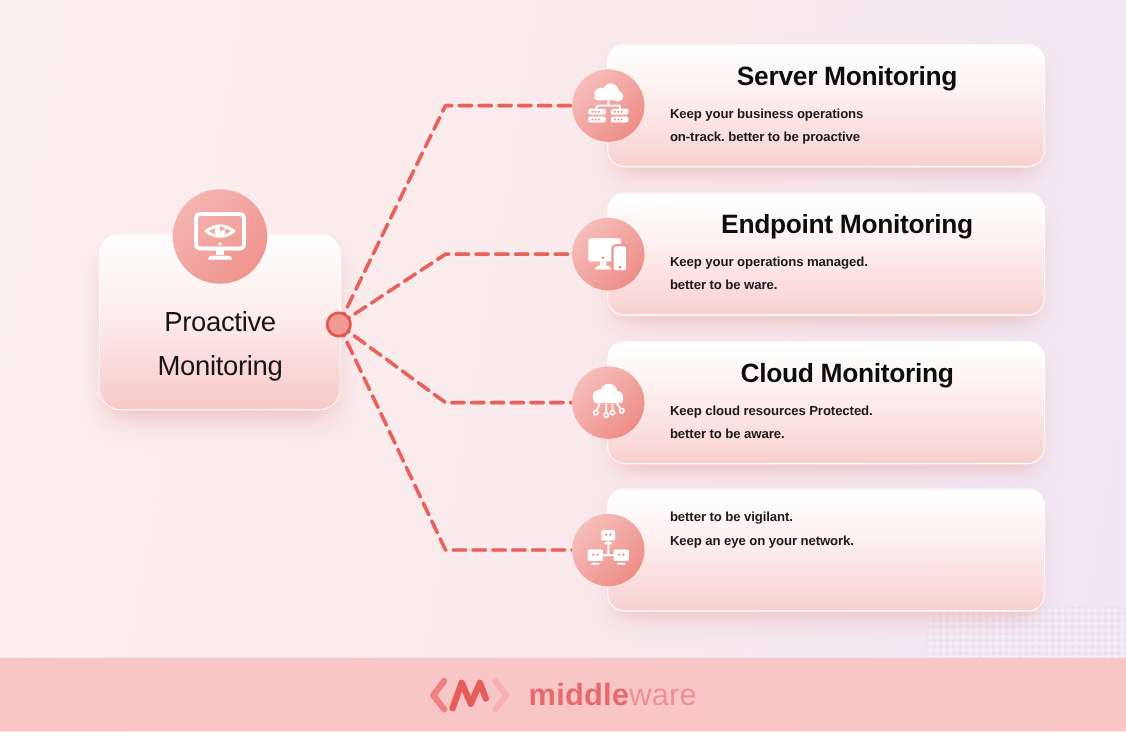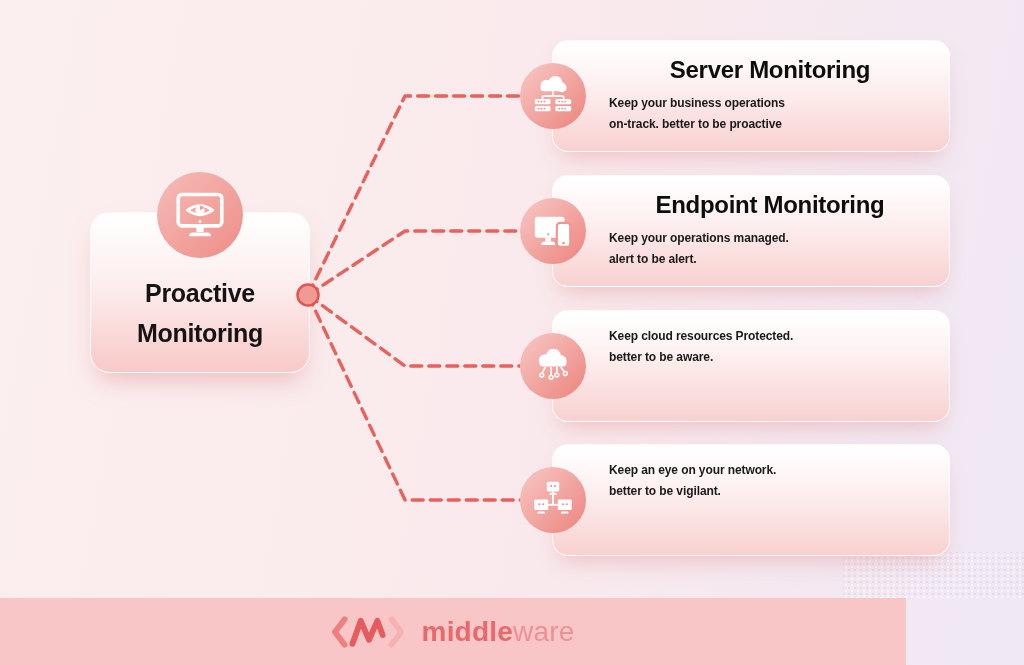--- a/index.html
+++ b/index.html
@@ -28,21 +28,21 @@
     border-radius: 20px;
     background: linear-gradient(180deg, #ffffff 0%, #fdeeee 45%, #f8c9c8 100%);
     border: 1px solid rgba(255,255,255,0.85);
     box-shadow: 0 14px 24px -8px rgba(225,135,140,0.5);
     z-index: 2;
     text-align: center;
     padding-top: 60px;
   }
   .root-title {
     font-size: 25px;
-    font-weight: 700;
+    font-weight: 400;
     color: #141414;
     line-height: 40px;
     letter-spacing: -0.3px;
   }
   .root-icon-circle {
     position: absolute;
     left: 157px; top: 172px;
     width: 86px; height: 86px;
     border-radius: 50%;
     background: linear-gradient(135deg, #f6bcb8 0%, #ee8d87 100%);
@@ -98,21 +98,21 @@
     background-size: 6px 6px, 6px 6px;
     background-position: 0 0, 3px 3px;
     opacity: 0.6;
     z-index: 1;
   }
 
   
   .footer-bar {
     position: absolute;
     left: 0; bottom: 0;
-    width: 906px; height: 67px;
+    width: 1024px; height: 67px;
     background: #f9c6c7;
     display: flex;
     align-items: center;
     justify-content: center;
     gap: 14px;
     z-index: 5;
   }
   .brand-text { font-size: 28px; letter-spacing: 0.2px; }
   .brand-bold { font-weight: 700; color: #e8696b; }
   .brand-light { font-weight: 400; color: #ef9093; }
@@ -186,34 +186,35 @@
         <circle cx="30.5" cy="37.2" r="0.95"></circle>
           <circle cx="33.5" cy="37.2" r="0.95"></circle>
           <circle cx="36.5" cy="37.2" r="0.95"></circle>
       </g>
     </svg>
   </div>
 
   <div class="branch-card" style="top:175px">
     <div class="branch-title">Endpoint Monitoring</div>
     <div class="branch-desc">Keep your operations managed.</div>
-    <div class="branch-desc">alert to be alert.</div>
+    <div class="branch-desc">better to be ware.</div>
   </div>
   <div class="branch-icon-circle" style="top:198px">
     <svg width="46" height="46" viewBox="0 0 48 48">
       <rect x="5" y="9" width="31" height="22" rx="2.5" fill="#ffffff"></rect>
       <circle cx="19" cy="27.5" r="1.2" fill="#f0968f"></circle>
       <rect x="16" y="31" width="6" height="4" fill="#ffffff"></rect>
       <path d="M11.5 38.5 Q12 35 15 35 H23 Q26 35 26.5 38.5 Z" fill="#ffffff"></path>
       <rect x="28" y="15.5" width="14" height="25" rx="3.5" fill="#ffffff" stroke="#f0968f" stroke-width="2.2"></rect>
       <circle cx="35" cy="36.5" r="1.4" fill="#f0968f"></circle>
     </svg>
   </div>
 
   <div class="branch-card" style="top:310px">
+    <div class="branch-title">Cloud Monitoring</div>
     <div class="branch-desc">Keep cloud resources Protected.</div>
     <div class="branch-desc">better to be aware.</div>
   </div>
   <div class="branch-icon-circle" style="top:333px">
     <svg width="46" height="46" viewBox="0 0 48 48">
       <g fill="#ffffff">
         <circle cx="15.5" cy="18" r="6.2"></circle>
         <circle cx="24.5" cy="14" r="8"></circle>
         <circle cx="32.5" cy="18.5" r="5.6"></circle>
         <rect x="10" y="17" width="28" height="7.5" rx="3.7"></rect>
@@ -227,22 +228,22 @@
       <g fill="none" stroke="#ffffff" stroke-width="1.6">
         <circle cx="12.3" cy="33.5" r="2"></circle>
         <circle cx="22" cy="35.8" r="2"></circle>
         <circle cx="28" cy="33.5" r="2"></circle>
         <circle cx="36.8" cy="31.8" r="2"></circle>
       </g>
     </svg>
   </div>
 
   <div class="branch-card" style="top:444px">
+    <div class="branch-desc">better to be vigilant.</div>
     <div class="branch-desc">Keep an eye on your network.</div>
-    <div class="branch-desc">better to be vigilant.</div>
   </div>
   <div class="branch-icon-circle" style="top:467px">
     <svg width="46" height="46" viewBox="0 0 48 48">
       <g stroke="#ffffff" stroke-width="2" fill="none">
         <path d="M24 15 V29"></path>
         <path d="M12 29 H36"></path>
       </g>
       <g fill="#ffffff">
         <rect x="17.5" y="5" width="13" height="10" rx="1.5"></rect>
         <path d="M21 16.5 h6 l1 2 h-8 Z"></path>

